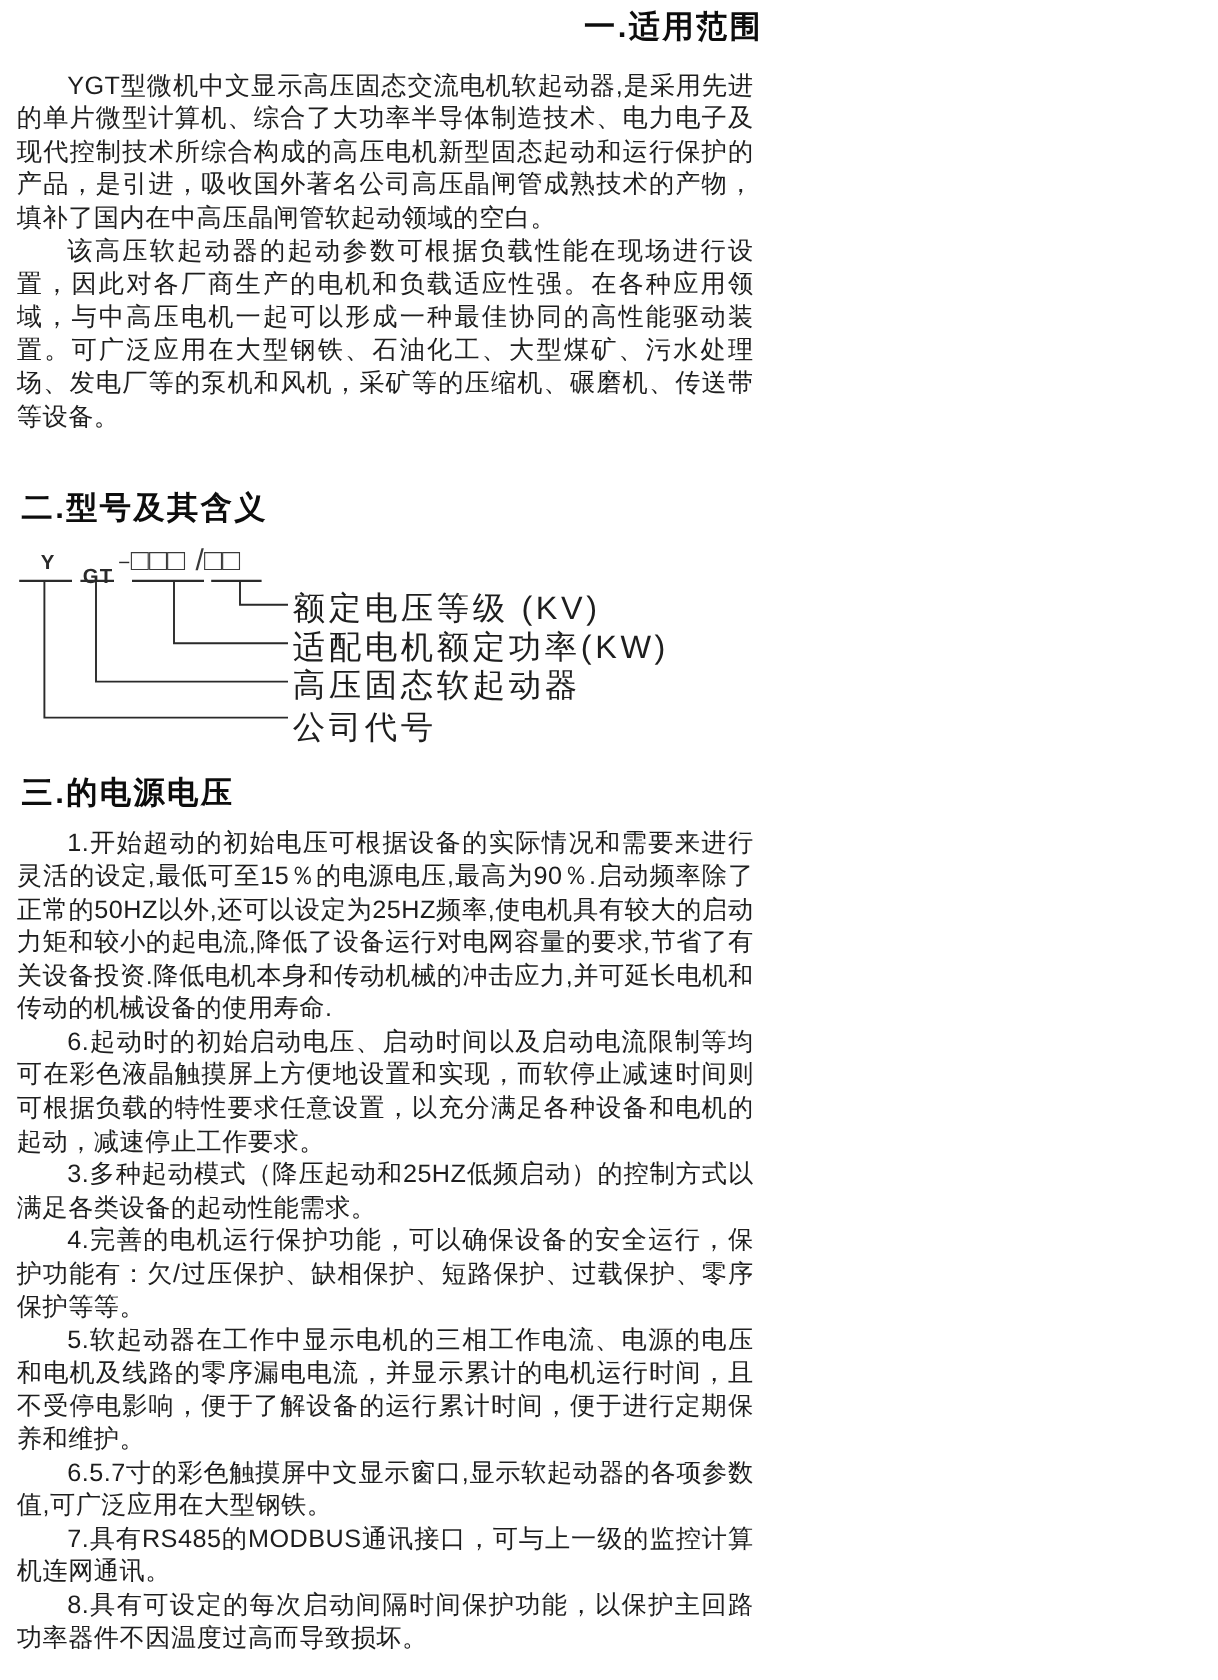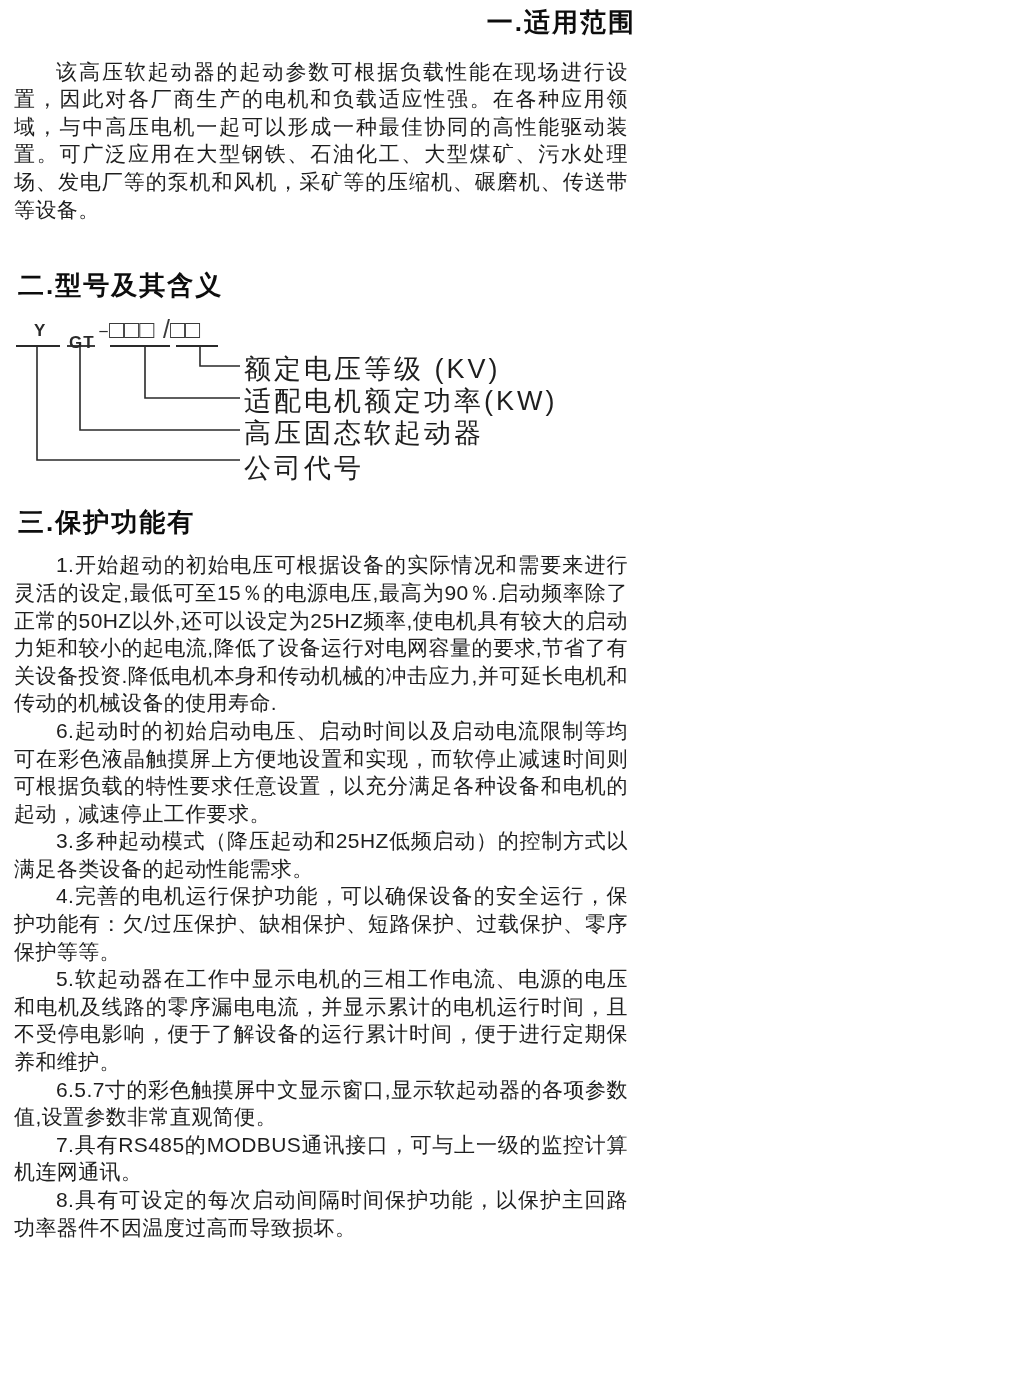--- a/index.html
+++ b/index.html
@@ -96,20 +96,21 @@
   .features p.body-par { margin: 0; }
 </style>
 </head>
 <body>
 
 <div class="page">
   <div class="content">
 
     <section>
       <h2 class="sec-heading sec1">一.适用范围</h2>
+      <p class="body-par">YGT型微机中文显示高压固态交流电机软起动器,是采用先进的单片微型计算机、综合了大功率半导体制造技术、电力电子及现代控制技术所综合构成的高压电机新型固态起动和运行保护的产品，是引进，吸收国外著名公司高压晶闸管成熟技术的产物，填补了国内在中高压晶闸管软起动领域的空白。</p>
       <p class="body-par">该高压软起动器的起动参数可根据负载性能在现场进行设置，因此对各厂商生产的电机和负载适应性强。在各种应用领域，与中高压电机一起可以形成一种最佳协同的高性能驱动装置。可广泛应用在大型钢铁、石油化工、大型煤矿、污水处理场、发电厂等的泵机和风机，采矿等的压缩机、碾磨机、传送带等设备。</p>
     </section>
 
     <section>
       <h2 class="sec-heading sec2">二.型号及其含义</h2>
 
       <div class="diagram">
         <svg width="640" height="168" viewBox="0 0 640 168">
 
           <line x1="2" y1="30" x2="46" y2="30" stroke="#2a2a2a" stroke-width="1.8"></line>
@@ -130,25 +131,25 @@
         <span class="code-boxes boxes-voltage">/□□</span>
 
         <span class="dlabel dl0">额定电压等级 (KV)</span>
         <span class="dlabel dl1">适配电机额定功率(KW)</span>
         <span class="dlabel dl2">高压固态软起动器</span>
         <span class="dlabel dl3">公司代号</span>
       </div>
     </section>
 
     <section class="features">
-      <h2 class="sec-heading sec3">三.保护功能有</h2>
+      <h2 class="sec-heading sec3">三.的电源电压</h2>
       <p class="body-par">1.开始超动的初始电压可根据设备的实际情况和需要来进行灵活的设定,最低可至15％的电源电压,最高为90％.启动频率除了正常的50HZ以外,还可以设定为25HZ频率,使电机具有较大的启动力矩和较小的起电流,降低了设备运行对电网容量的要求,节省了有关设备投资.降低电机本身和传动机械的冲击应力,并可延长电机和传动的机械设备的使用寿命.</p>
       <p class="body-par">6.起动时的初始启动电压、启动时间以及启动电流限制等均可在彩色液晶触摸屏上方便地设置和实现，而软停止减速时间则可根据负载的特性要求任意设置，以充分满足各种设备和电机的起动，减速停止工作要求。</p>
       <p class="body-par">3.多种起动模式（降压起动和25HZ低频启动）的控制方式以满足各类设备的起动性能需求。</p>
       <p class="body-par">4.完善的电机运行保护功能，可以确保设备的安全运行，保护功能有：欠/过压保护、缺相保护、短路保护、过载保护、零序保护等等。</p>
       <p class="body-par">5.软起动器在工作中显示电机的三相工作电流、电源的电压和电机及线路的零序漏电电流，并显示累计的电机运行时间，且不受停电影响，便于了解设备的运行累计时间，便于进行定期保养和维护。</p>
-      <p class="body-par">6.5.7寸的彩色触摸屏中文显示窗口,显示软起动器的各项参数值,设置参数非常直观简便。</p>
+      <p class="body-par">6.5.7寸的彩色触摸屏中文显示窗口,显示软起动器的各项参数值,可广泛应用在大型钢铁。</p>
       <p class="body-par">7.具有RS485的MODBUS通讯接口，可与上一级的监控计算机连网通讯。</p>
       <p class="body-par">8.具有可设定的每次启动间隔时间保护功能，以保护主回路功率器件不因温度过高而导致损坏。</p>
     </section>
 
   </div>
 </div>
 
 </body></html>

